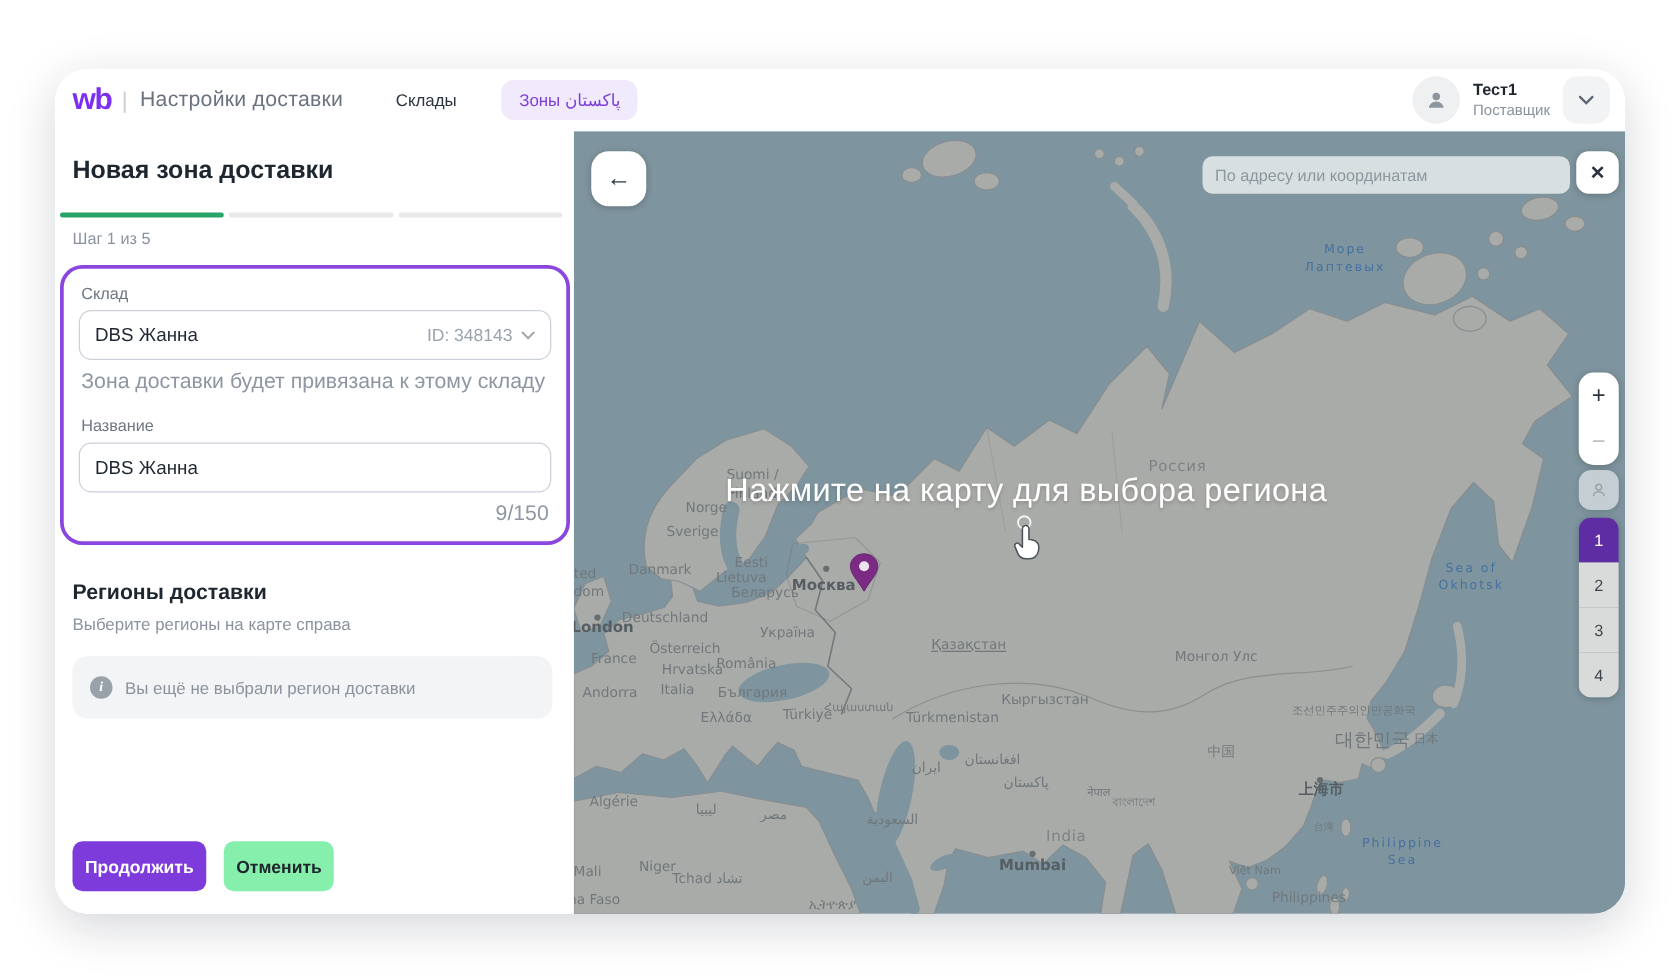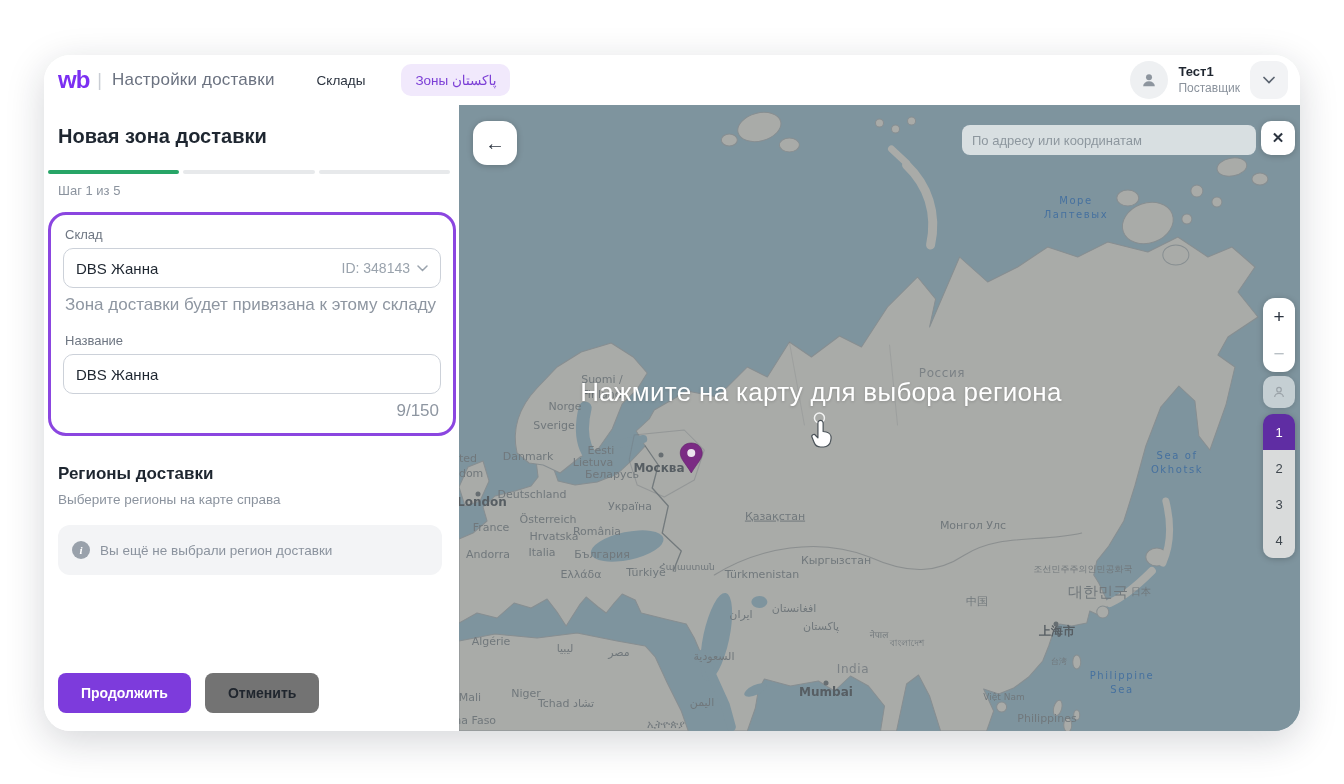--- a/index.html
+++ b/index.html
@@ -41,23 +41,23 @@
   .helper .cnt{margin-left:auto;margin-right:2px;}
   .name-input{width:100%;height:40px;border:1px solid #ccd1d9;border-radius:10px;padding:0 12px;font-size:15px;color:#1e2630;font-family:inherit;outline:none;}
   .gap{height:16px;}
 
   .sec-title{font-size:17px;font-weight:700;color:#1e2630;margin:28px 0 0 0;}
   .sec-sub{font-size:13.5px;color:#8b939e;margin-top:8px;}
   .notice{margin-top:18px;width:384px;background:#f3f4f6;border-radius:12px;padding:16px 14px;display:flex;align-items:center;gap:10px;}
   .i-icon{width:18px;height:18px;border-radius:50%;background:#99a1ab;color:#fff;font-size:11px;font-weight:700;display:flex;align-items:center;justify-content:center;flex:0 0 auto;font-family:"Liberation Serif",serif;font-style:italic;}
   .notice-txt{font-size:13.5px;color:#8b939e;}
   .actions{position:absolute;left:14px;bottom:18px;display:flex;gap:14px;}
-  .btn{border:0;border-radius:8px;padding:12px 23px;font-size:14px;font-weight:600;cursor:pointer;font-family:inherit;}
+  .btn{border:0;border-radius:8px;padding:12px 10px;font-size:14px;font-weight:600;cursor:pointer;font-family:inherit;}
   .btn.primary{background:#7d3bdc;color:#fff;}
-  .btn.secondary{background:#737373;color:#20262e;text-align:right;}
+  .btn.secondary{background:#86efac;color:#20262e;text-align:right;}
 
   
   .map{flex:1;position:relative;background:#7e949e;overflow:hidden;}
   .map-svg{position:absolute;inset:0;}
   .map-labels{position:absolute;inset:0;pointer-events:none;font-family:"DejaVu Sans",sans-serif;}
   .mlabel{position:absolute;transform:translate(-50%,-50%);white-space:pre-line;text-align:center;line-height:1.35;}
   .mlabel.country{font-size:11px;color:#71787c;}
   .mlabel.country-lg{font-size:12px;color:#7c8286;letter-spacing:.6px;}
   .mlabel.sea{font-size:10px;color:#46719f;letter-spacing:1.6px;}
   .mlabel.city{font-size:12px;color:#575e63;font-weight:600;}

